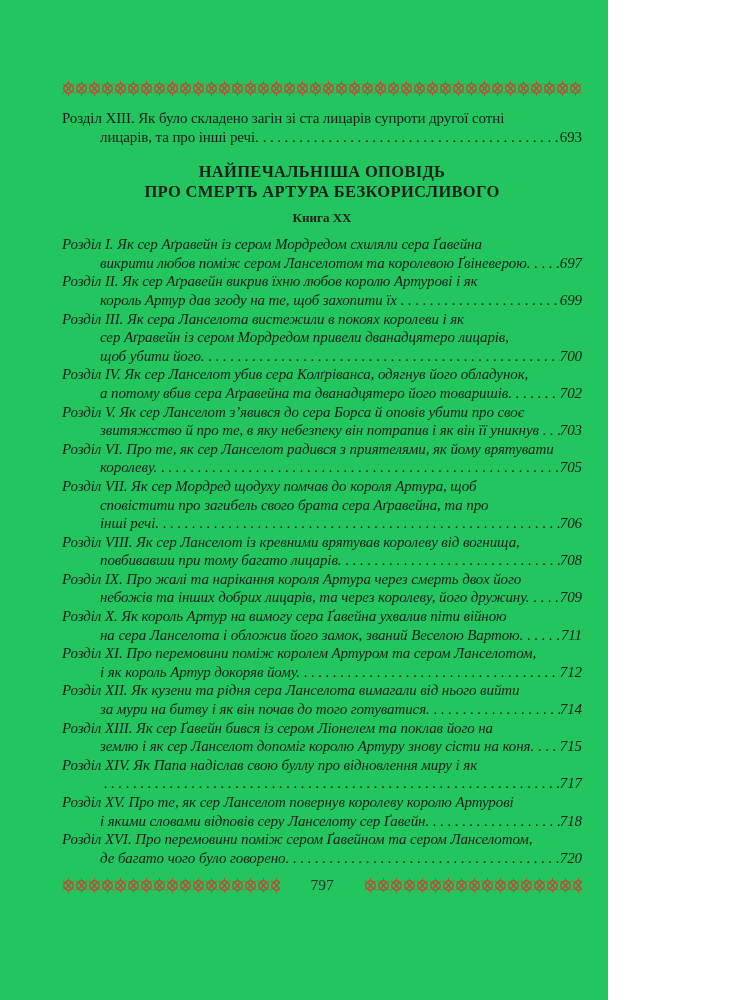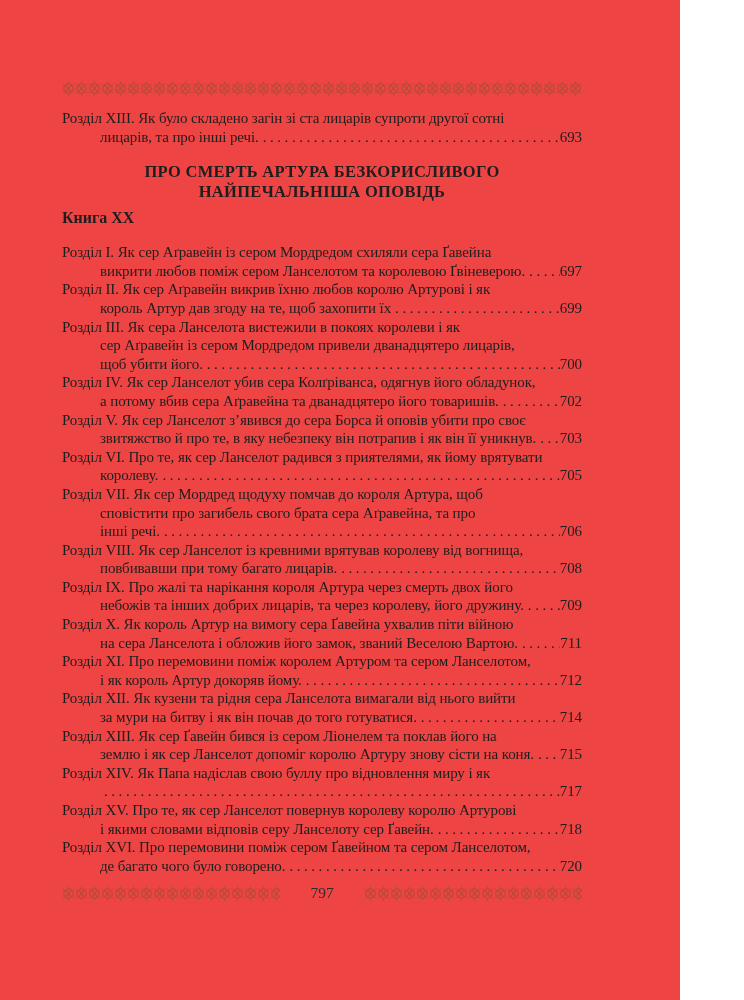--- a/index.html
+++ b/index.html
@@ -1,19 +1,19 @@
 <!DOCTYPE html>
 <html><head>
 <meta charset="utf-8">
 <style>
   html,body { margin:0; padding:0; background:#ffffff; }
   .page {
     position:relative;
-    width:680px; height:1000px;
-    background:#ef4444;
+    width:608px; height:1000px;
+    background:#22c55e;
     font-family:"Liberation Serif","DejaVu Serif",serif;
     color:#1e1e1e;
     overflow:hidden;
   }
   .content {
     position:absolute; left:62px; top:80px; width:520px;
   }
   .ornament-row {
     display:flex; flex-wrap:nowrap; overflow:hidden;
     height:17px; align-items:center;
@@ -33,24 +33,24 @@
     flex:1 1 0; min-width:14px; overflow:hidden; white-space:nowrap;
     padding:0 3px 0 4px; color:#1e1e1e;
   }
   .pagenum { flex:0 0 auto; text-align:right; }
 
   .section-heading {
     margin-top:16px; text-align:center; font-weight:bold;
     font-size:16.5px; line-height:19.5px; letter-spacing:0.3px;
   }
   .book-label {
-    margin-top:7px; text-align:left; font-weight:bold;
-    font-size:16px; line-height:19px;
+    margin-top:7px; text-align:center; font-weight:bold;
+    font-size:13px; line-height:19px;
   }
-  .entries { margin-top:16px; }
+  .entries { margin-top:8px;font-style:italic; }
 
   .footer {
     margin-top:9px;
     display:flex; align-items:center;
   }
   .footer .ornament-row { flex:1 1 0; }
   .footer-page-number {
     flex:0 0 auto; margin:0 30px; font-size:15.5px; color:#2d2d2d;
   }
 </style>
@@ -668,22 +668,22 @@
           <div class="toc-line"><span class="toc-text">Розділ XIII. Як було складено загін зі ста лицарів супроти другої сотні</span></div>
           <div class="toc-line indent last">
             <span class="toc-text">лицарів, та про інші речі.</span>
             <span class="dots">. . . . . . . . . . . . . . . . . . . . . . . . . . . . . . . . . . . . . . . . . . . . . . . . . . . . . . . . . . . . . . . . . . . . . . . . . . . . . . . .</span>
             <span class="pagenum">693</span>
           </div>
         </div>
       </div>
 
     <div class="section-heading">
+      <div>НАЙПЕЧАЛЬНІША ОПОВІДЬ</div>
       <div>ПРО СМЕРТЬ АРТУРА БЕЗКОРИСЛИВОГО</div>
-      <div>НАЙПЕЧАЛЬНІША ОПОВІДЬ</div>
     </div>
 
     <div class="book-label">Книга XX</div>
 
     <div class="entries" id="entries">
         <div class="toc-entry">
           <div class="toc-line"><span class="toc-text">Розділ I. Як сер Аґравейн із сером Мордредом схиляли сера Ґавейна</span></div>
           <div class="toc-line indent last">
             <span class="toc-text">викрити любов поміж сером Ланселотом та королевою Ґвіневерою.</span>
             <span class="dots">. . . . . . . . . . . . . . . . . . . . . . . . . . . . . . . . . . . . . . . . . . . . . . . . . . . . . . . . . . . . . . . . . . . . . . . . . . . . . . . .</span>

